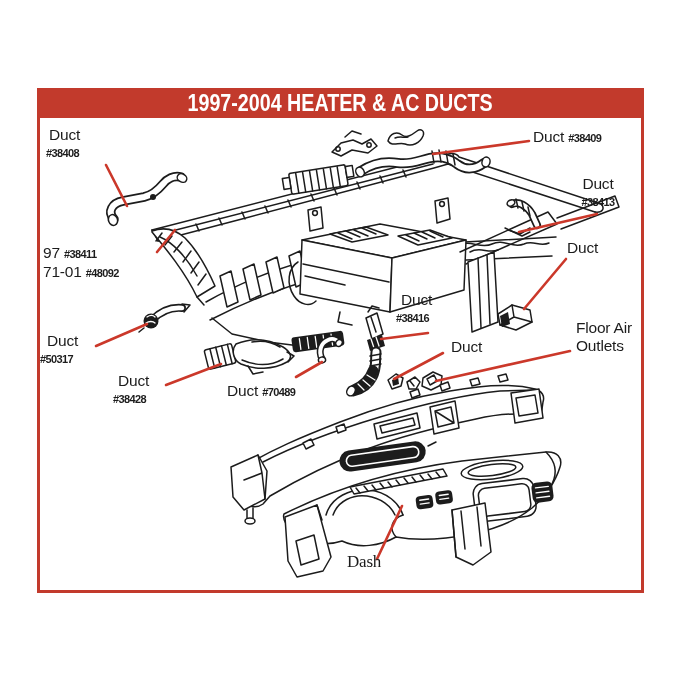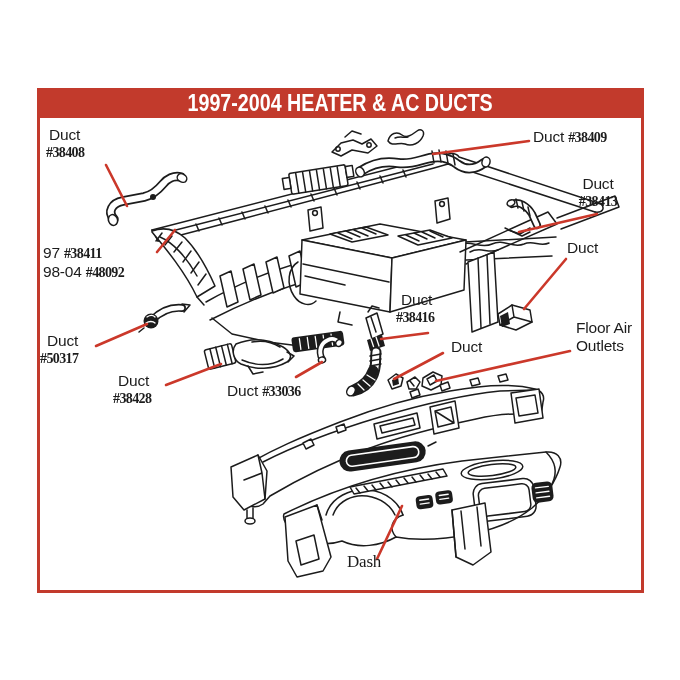--- a/index.html
+++ b/index.html
@@ -7,21 +7,21 @@
         font-family:"Liberation Sans",sans-serif;color:#1c1c1c;}
   .banner{position:absolute;left:37px;top:88px;width:607px;height:30px;background:#c23a2c;
           display:flex;align-items:center;justify-content:center;}
   .banner-text{color:#fff;font-weight:bold;font-size:24px;letter-spacing:0px;
                transform:scaleX(0.82);white-space:nowrap;}
   .frame{position:absolute;left:37px;top:118px;width:607px;height:475px;box-sizing:border-box;
          border-left:3px solid #c23a2c;border-right:3px solid #c23a2c;border-bottom:3px solid #c23a2c;}
   svg.art{position:absolute;left:0;top:0;width:680px;height:680px;}
   .lbl{position:absolute;font-size:15.5px;line-height:18px;letter-spacing:-0.2px;color:#1c1c1c;
        white-space:nowrap;z-index:5;}
-  .pn{font-weight:bold;font-size:14px;letter-spacing:-0.6px;font-family:Liberation Serif, serif;}
+  .pn{font-weight:bold;font-size:11px;letter-spacing:-0.6px;}
   .ctr{text-align:center;}
   
   .k{fill:none;stroke:#1c1c1c;stroke-width:1.5;stroke-linejoin:round;stroke-linecap:round;}
   .kf{fill:#fff;stroke:#1c1c1c;stroke-width:1.5;stroke-linejoin:round;}
   .dk{fill:#1c1c1c;stroke:none;}
   .to{fill:none;stroke:#1c1c1c;stroke-linecap:round;}
   .ti{fill:none;stroke:#fff;stroke-linecap:round;}
   .wt{stroke:#fff;stroke-width:1.3;fill:none;stroke-linecap:round;}
   .ld{stroke:#cb382a;stroke-width:2.6;stroke-linecap:round;}
 </style>
@@ -272,38 +272,38 @@
     <div>Duct</div>
     <div class="pn">#38413</div>
   </div>
 
   <div class="lbl" style="left:43px;top:244px;">
     <div>
       <span>97</span>
       <span class="pn">#38411</span>
     </div>
     <div>
-      <span>98-04</span>
+      <span>71-01</span>
       <span class="pn">#48092</span>
     </div>
   </div>
 
   <div class="lbl" style="left:40px;top:332px;">
     <div style="padding-left:7px;">Duct</div>
     <div class="pn">#50317</div>
   </div>
 
   <div class="lbl" style="left:113px;top:372px;">
     <div style="padding-left:5px;">Duct</div>
     <div class="pn">#38428</div>
   </div>
 
   <div class="lbl" style="left:227px;top:382px;">
     <span>Duct</span>
-    <span class="pn">#33036</span>
+    <span class="pn">#70489</span>
   </div>
 
   <div class="lbl" style="left:396px;top:291px;">
     <div style="padding-left:5px;">Duct</div>
     <div class="pn">#38416</div>
   </div>
 
   <div class="lbl" style="left:451px;top:338px;">
     <span>Duct</span>
   </div>

